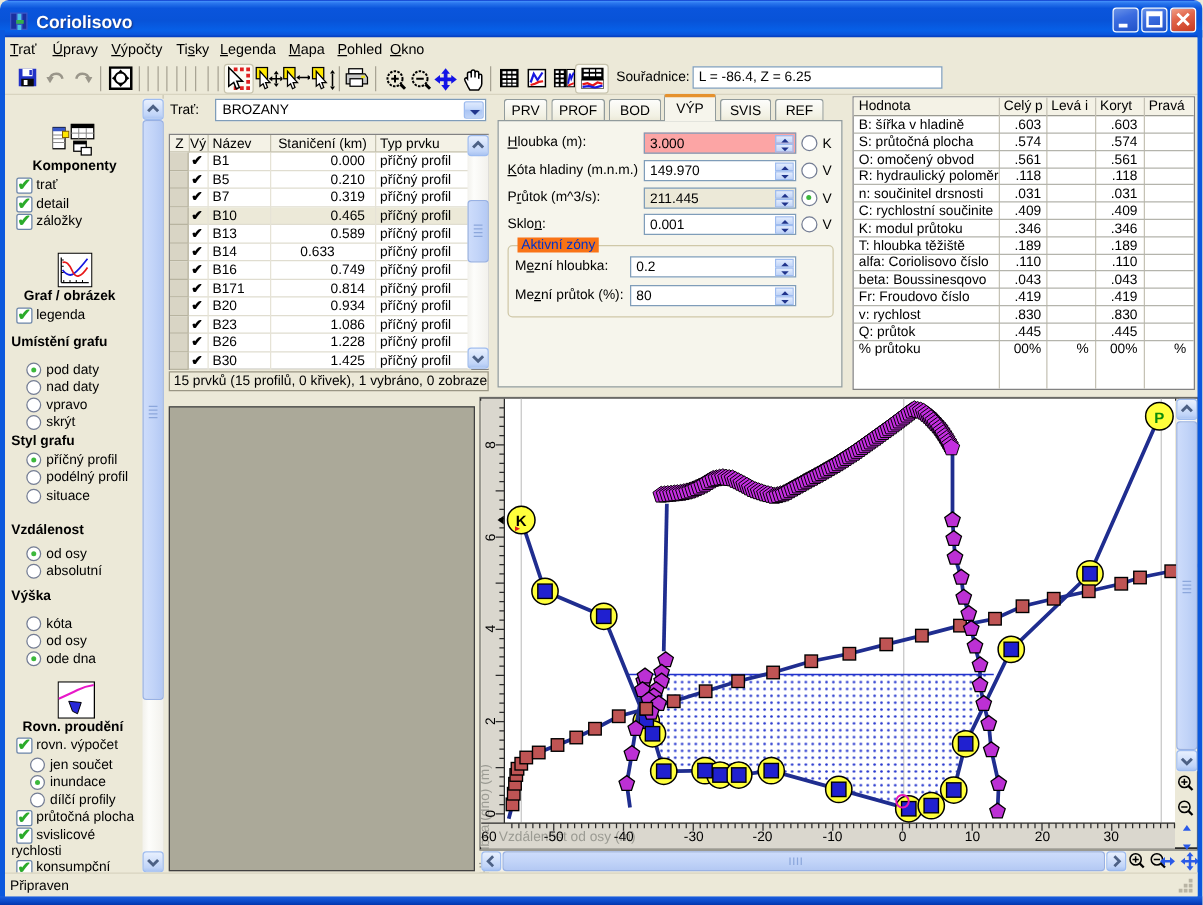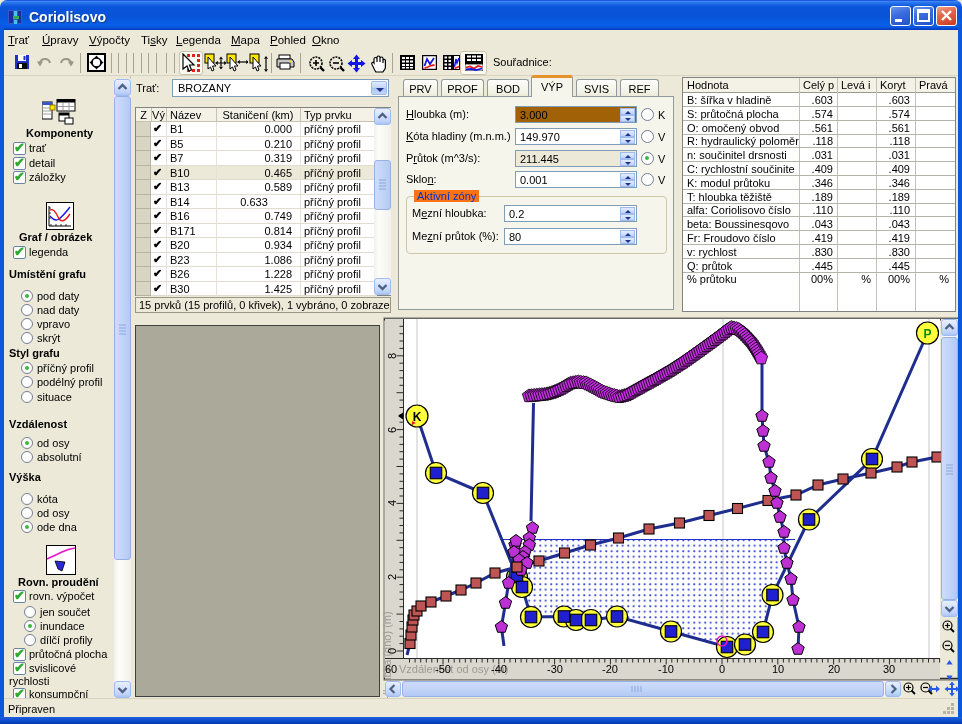--- a/index.html
+++ b/index.html
@@ -237,20 +237,21 @@
         <rect x="12" y="1.5" width="4" height="2"></rect>
 <rect x="2" y="5" width="4" height="2"></rect>
         <rect x="7" y="5" width="4" height="2"></rect>
         <rect x="12" y="5" width="4" height="2"></rect>
       </g>
 <rect x="0" y="10" width="18" height="7" fill="#fff" stroke="#000" stroke-width="0.8"></rect>
 <path d="M1 13.5 L5 12.5 L9 14.5 L13 12 L17 13" fill="none" stroke="#e81818" stroke-width="1.8"></path>
 <path d="M1 15.5 L6 15 L11 16 L17 14.5" fill="none" stroke="#1818e0" stroke-width="1.8"></path>
 </svg>
 <div class="abs" style="left:489px;top:6px;font-size:11px;">Souřadnice:</div>
+<div class="abs field" style="left:550px;top:3px;width:200px;height:18px;padding:2px 0 0 4px;">L = -86.4, Z = 6.25</div>
 </div>
 <div class="abs sidebar">
 <svg class="abs" style="left:38px;top:23px" width="34" height="27">
 <rect x="15" y="0" width="18" height="12" fill="#fff" stroke="#000"></rect>
 <rect x="15" y="0" width="18" height="3.5" fill="#000"></rect>
 <path d="M21 3.5 v8.5 M27 3.5 v8.5 M15 7.5 h18" stroke="#888" stroke-width="0.8"></path>
 <rect x="0" y="3" width="10" height="17" fill="#fff" stroke="#000"></rect>
 <rect x="0" y="3" width="10" height="3" fill="#3858c8"></rect>
 <path d="M0 9 h10 M0 12 h10 M0 15 h10" stroke="#888" stroke-width="0.8"></path>
 <rect x="8" y="6" width="5" height="5" fill="#ffe800" stroke="#806000" stroke-width="0.8"></rect>
@@ -475,21 +476,21 @@
 <div class="abs legend-panel">
 </div>
 <div class="abs tab" style="left:403px;width:35px;">PRV</div>
 <div class="abs tab" style="left:441px;width:43px;">PROF</div>
 <div class="abs tab" style="left:487px;width:42px;">BOD</div>
 <div class="abs tab-active" style="left:531px;width:42px;">VÝP</div>
 <div class="abs tab" style="left:576px;width:41px;">SVIS</div>
 <div class="abs tab" style="left:620px;width:39px;">REF</div>
 <div class="abs formpanel"></div>
 <div class="abs flabel" style="left:406px;top:108px"><u>H</u>loubka (m):</div>
-<div class="abs field" style="left:515px;top:106px;width:122px;height:17px;background:#a16207;padding:2px 0 0 4px;">3.000<span class="spin">
+<div class="abs field" style="left:515px;top:106px;width:122px;height:17px;background:#fca5a5;padding:2px 0 0 4px;">3.000<span class="spin">
       <span class="spinbtn up" style="top:0"></span>
       <span class="spinbtn dn" style="top:7px"></span>
     </span></div>
 <div class="abs rb" style="left:641px;top:108px;width:13px;height:13px;"></div>
 <div class="abs flabel" style="left:658px;top:109px">K</div>
 <div class="abs flabel" style="left:406px;top:130px"><u>K</u>óta hladiny (m.n.m.)</div>
 <div class="abs field" style="left:515px;top:128px;width:122px;height:17px;background:#fff;padding:2px 0 0 4px;">149.970<span class="spin">
       <span class="spinbtn up" style="top:0"></span>
       <span class="spinbtn dn" style="top:7px"></span>
     </span></div>

